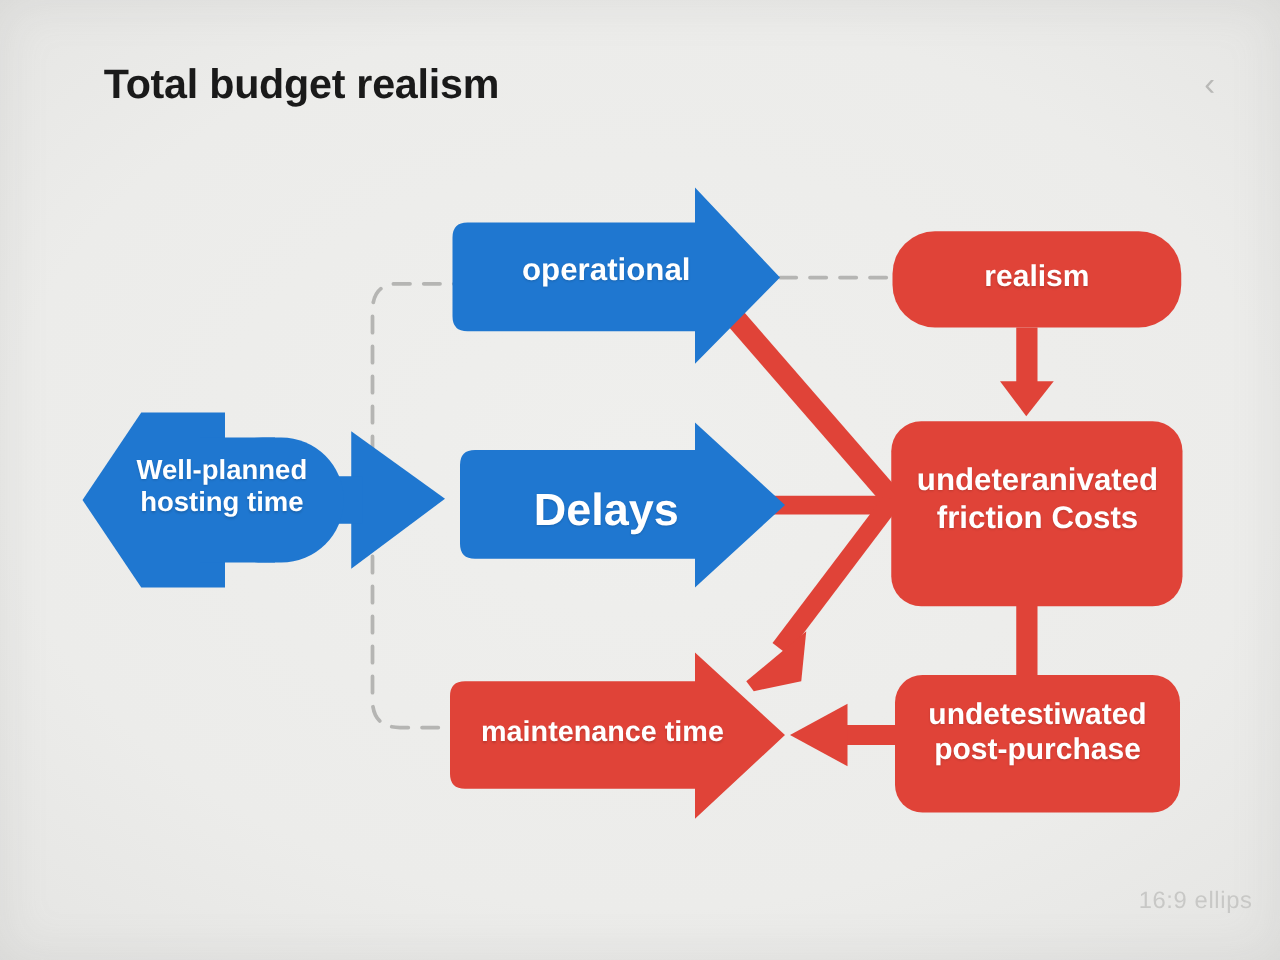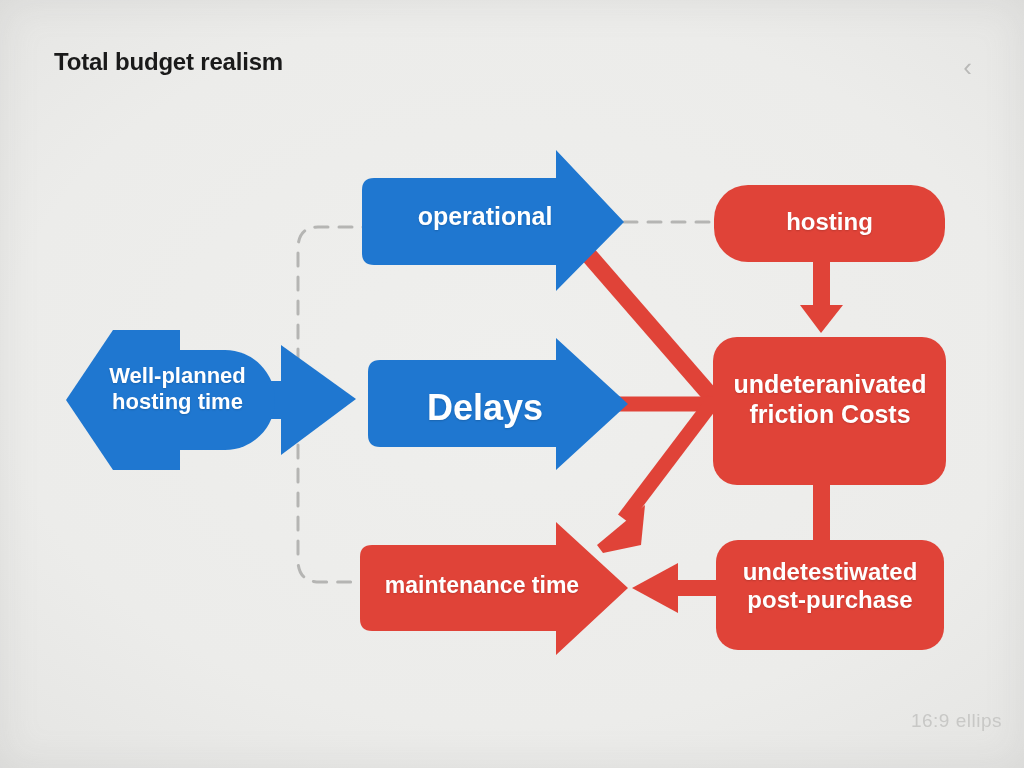--- a/index.html
+++ b/index.html
@@ -33,26 +33,27 @@
   }
   .title-main {
     font-size: 35px;
     font-weight: bold;
     color: #111111;
     letter-spacing: -0.4px;
     line-height: 1.08;
     white-space: nowrap;
   }
   .title-sub {
-    font-size: 24px;
+    font-size: 33px;
     font-weight: bold;
     color: #1a1a1a;
     letter-spacing: -0.2px;
     margin-top: 8px;
     white-space: nowrap;
+    margin-left: 29px;
   }
 
   .corner-chevron {
     position: absolute;
     right: 52px;
     top: 52px;
     font-size: 26px;
     color: #b9b9b7;
     font-weight: 300;
     z-index: 40;
@@ -137,21 +138,21 @@
 
   <div class="shape-label" style="left:95px; top:363px; width:165px; font-size:22px;">Well-planned
 hosting time</div>
 
   <div class="shape-label" style="left:380px; top:202px; width:210px; font-size:25px;">operational</div>
 
   <div class="shape-label" style="left:380px; top:387px; width:210px; font-size:36px;">Delays</div>
 
   <div class="shape-label" style="left:372px; top:572px; width:220px; font-size:23px;">maintenance time</div>
 
-  <div class="shape-label" style="left:718px; top:208px; width:223px; font-size:24px;">hosting</div>
+  <div class="shape-label" style="left:718px; top:208px; width:223px; font-size:24px;">realism</div>
 
   <div class="shape-label" style="left:718px; top:558px; width:224px; font-size:24px;">undetestiwated
 post-purchase</div>
 
   <div class="shape-label" style="left:716px; top:370px; width:228px; font-size:25px;">undeteranivated
 friction Costs</div>
 
   <div class="title-block">
     <div class="title-sub">Total budget realism</div>
   </div>

